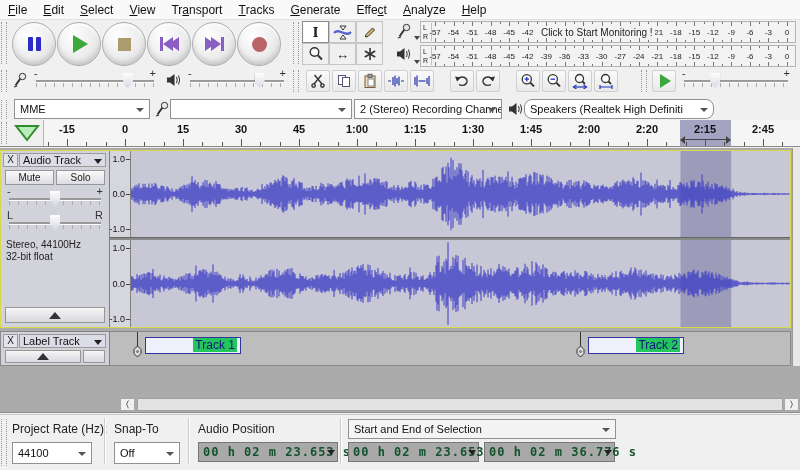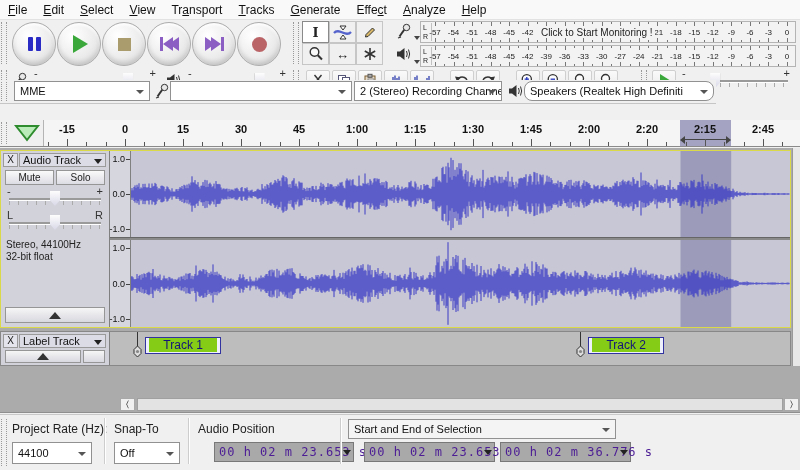--- a/index.html
+++ b/index.html
@@ -95,34 +95,34 @@
   .vr-num{position:absolute;right:5px;font-size:9px;color:#111;}
   .vr-tick{position:absolute;right:0;width:4px;height:1px;background:#444;}
   .wave{position:absolute;background:#c7c7d5;}
   .wave svg{position:absolute;left:0;top:0;}
   .ch-sep{position:absolute;left:109px;right:0;height:3px;background:#8a8a8a;border-top:1px solid #666;box-sizing:border-box;}
   
   #ltrack-content{position:absolute;left:109px;right:0;top:0;bottom:0;background:#bdbdbd;}
   .lbl-stem{position:absolute;top:0;width:1px;height:13px;background:#333;}
   .lbl-box{position:absolute;top:5px;height:17px;border:1px solid #3333a0;background:#eef0fc;
            font-size:12px;line-height:15px;padding:0 3px;box-sizing:border-box;color:#14147a;}
-  .lbl-box span{background:#84cc16;padding:0 14px;}
+  .lbl-box span{background:#22c55e;padding:0 2px;margin-left:44px;}
   
   #vscroll{position:absolute;left:792px;top:0;width:8px;height:218px;background:#e8e8e8;border-left:1px solid #9a9a9a;box-sizing:border-box;}
   #hscroll-row{position:absolute;left:0;top:397px;width:800px;height:16px;background:#ababab;border-bottom:1px solid #8f8f8f;box-sizing:border-box;}
   .sc-btn{position:absolute;top:1px;width:15px;height:13px;background:#f0f0f0;border:1px solid #a8a8a8;box-sizing:border-box;
           font-size:9px;line-height:11px;text-align:center;color:#333;}
   #hthumb{position:absolute;left:137px;top:1px;width:646px;height:13px;background:#e3e3e3;border:1px solid #a0a0a0;box-sizing:border-box;}
   
   #statusbar{position:absolute;left:0;top:414px;width:800px;height:56px;background:#f0f0f0;border-top:1px solid #c9c9c9;box-sizing:border-box;}
   .sb-label{position:absolute;top:7px;font-size:12px;color:#222;white-space:nowrap;}
   .sb-sep{position:absolute;top:3px;height:46px;width:1px;background:#cdcdcd;box-shadow:1px 0 0 #fff;}
   .timefield{position:absolute;top:27px;height:20px;background:#a9a9a9;border:1px solid #787878;box-sizing:border-box;
-             font-family:"DejaVu Sans Mono",monospace;font-size:12px;font-weight:normal;color:#4c1d95;
-             line-height:18px;letter-spacing:1px;padding:0 12px 0 4px;white-space:nowrap;margin-left:16px;}
+             font-family:"DejaVu Sans Mono",monospace;font-size:12px;font-weight:bold;color:#14532d;
+             line-height:18px;letter-spacing:1px;padding:0 12px 0 4px;white-space:nowrap;}
   .timefield .dd{position:absolute;right:2px;top:7px;width:0;height:0;border-left:4px solid transparent;border-right:4px solid transparent;border-top:5px solid #222;}
   .svg-ic{display:block;}
 </style>
 </head>
 <body>
 
 <div id="app">
 
   <div id="menubar">
       <div class="menu-item"><u>F</u>ile</div>
@@ -558,21 +558,21 @@
       </div>
       <div class="slider" style="left: 44px; top: 3px; width: 104px; height: 20px;">
         <span class="sl-label" style="left: -2px; top: -4px;">-</span>
         <span class="sl-label" style="right: -2px; top: -4px;">+</span>
         <div class="line"></div>
         <div class="ticks"></div>
         <div class="sthumb" style="left: 30%;"></div>
       </div>
     </div>
 
-  <div class="tb" id="tb-device" style="left:0;top:80px;width:716px;height:24px;border-bottom:1px solid #c6c6c6;box-sizing:border-box;">
+  <div class="tb" id="tb-device" style="left:0;top:98px;width:716px;height:24px;border-bottom:1px solid #c6c6c6;box-sizing:border-box;">
     <div class="grip"></div>
     <div class="combo" style="left:14px;top:1px;width:136px;">
       <span>MME</span>
         <i class="chev"></i>
     </div>
     <div class="abs" id="dev-mic" style="left:154px;top:3px;">
         <svg class="svg-ic" width="16" height="17">
           <ellipse cx="10.5" cy="4.5" rx="3.2" ry="3.2" fill="#e8e8e8" stroke="#333"></ellipse>
           <path d="M8.2 6.8 L3.5 13.5" stroke="#333" stroke-width="2"></path>
           <path d="M2 15 l3 -1" stroke="#333" stroke-width="1.2"></path>

